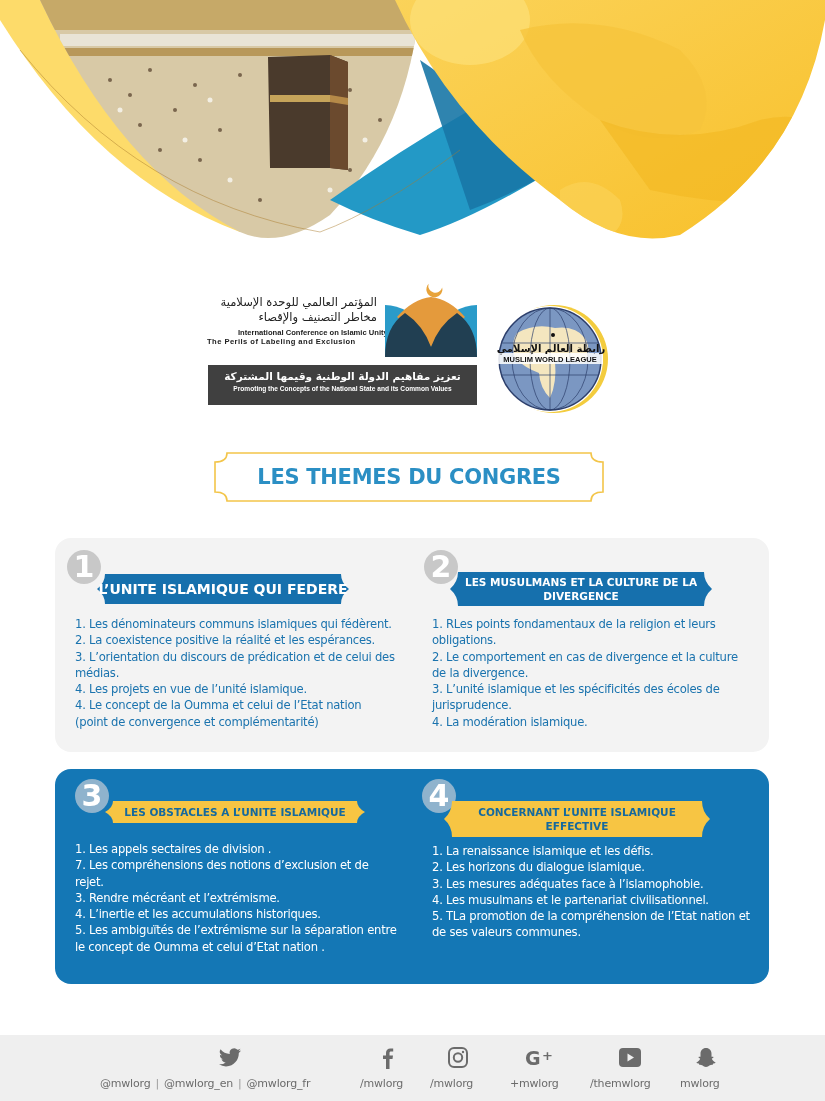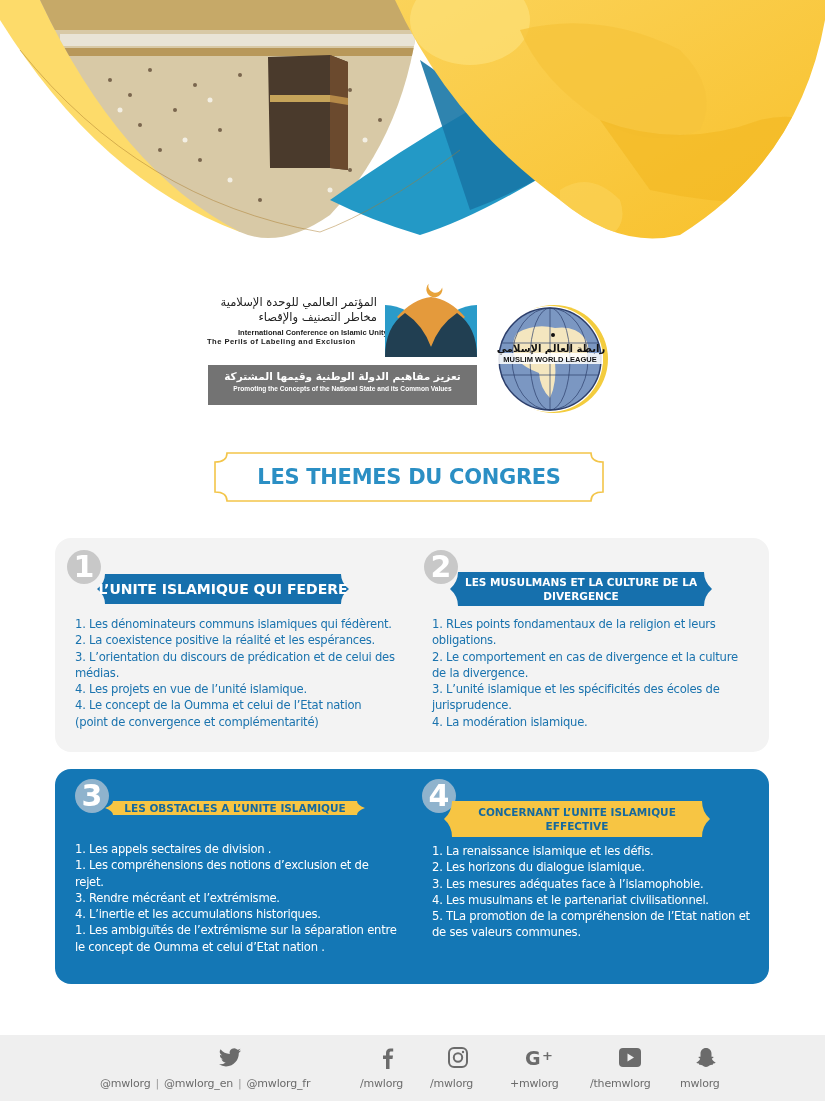--- a/index.html
+++ b/index.html
@@ -11,21 +11,21 @@
   .hero svg { position: absolute; left: 0; top: 0; }
 
   
   .logos { position: absolute; left: 195px; top: 275px; width: 420px; height: 140px; }
   .conf-text { position: absolute; left: 12px; top: 20px; width: 170px; text-align: right; }
   .conf-ar1 { font-family: "DejaVu Sans", sans-serif; font-size: 11.5px; color: #222; line-height: 15px; direction: rtl; }
   .conf-ar2 { font-family: "DejaVu Sans", sans-serif; font-size: 11.5px; color: #222; line-height: 15px; direction: rtl; }
   .conf-en1 { font-family: "Liberation Sans", sans-serif; font-size: 7.6px; font-weight: bold; color: #222; text-align: left; margin-top: 3px; white-space: nowrap; padding-left: 31px; }
   .conf-en2 { font-family: "Liberation Sans", sans-serif; font-size: 7.6px; font-weight: bold; color: #222; text-align: left; letter-spacing: 0.45px; white-space: nowrap; }
   .conf-emblem { position: absolute; left: 188px; top: 2px; width: 96px; height: 84px; }
-  .conf-banner { position: absolute; left: 13px; top: 90px; width: 269px; height: 40px; background: #737373; text-align: center; color: #fff; }
+  .conf-banner { position: absolute; left: 13px; top: 90px; width: 269px; height: 40px; background: #404040; text-align: center; color: #fff; }
   .conf-banner-ar { font-size: 10.5px; font-weight: bold; margin-top: 5px; direction: rtl; }
   .conf-banner-en { font-family: "Liberation Sans", sans-serif; font-size: 6.6px; font-weight: bold; margin-top: 3px; white-space: nowrap; }
   .mwl-logo { position: absolute; left: 300px; top: 28px; width: 114px; height: 112px; }
 
   
   .title-frame { position: absolute; left: 213px; top: 452px; width: 392px; height: 50px; }
   .title-frame svg { position: absolute; left: 0; top: 0; }
   .title-text { position: absolute; left: 0; top: 0; width: 392px; height: 50px; line-height: 50px; text-align: center;
     font-family: "DejaVu Sans", sans-serif; font-weight: bold; font-size: 21px; color: #2b8fc4; letter-spacing: -0.3px; }
 
@@ -210,32 +210,32 @@
     <li>2. Le comportement en cas de divergence et la culture de la divergence.</li>
     <li>3. L’unité islamique et les spécificités des écoles de jurisprudence.</li>
     <li>4. La modération islamique.</li>
   </ul>
 </div>
 
 <div class="panel panel-dark"></div>
 
 <div class="theme" style="left:55px; top:769px; height:215px;">
   <div class="theme-num num-dark" style="left:20px; top:10px;">3</div>
-  <div class="ribbon ribbon-yellow" style="left:50px; top:32px; width:260px; height:14px;">
+  <div class="ribbon ribbon-yellow" style="left:50px; top:32px; width:260px; height:22px;">
     <svg viewBox="0 0 260 30" preserveAspectRatio="none">
       <path d="M8 0 L252 0 Q252 9 260 15 Q252 21 252 30 L8 30 Q8 21 0 15 Q8 9 8 0 Z" fill="#f7c543"></path>
     </svg>
     <span>LES OBSTACLES A L’UNITE ISLAMIQUE</span>
   </div>
   <ul class="items items-dark" style="left:20px; top:72px; width:322px;">
     <li>1. Les appels sectaires de division .</li>
-    <li>1. Les compréhensions des notions d’exclusion et de rejet.</li>
+    <li>7. Les compréhensions des notions d’exclusion et de rejet.</li>
     <li>3. Rendre mécréant et l’extrémisme.</li>
     <li>4. L’inertie et les accumulations historiques.</li>
-    <li>1. Les ambiguïtés de l’extrémisme sur la séparation entre le concept de Oumma et celui d’Etat nation .</li>
+    <li>5. Les ambiguïtés de l’extrémisme sur la séparation entre le concept de Oumma et celui d’Etat nation .</li>
   </ul>
 </div>
 
 <div class="theme" style="left:412px; top:769px; height:215px;">
   <div class="theme-num num-dark" style="left:10px; top:10px;">4</div>
   <div class="ribbon ribbon-yellow" style="left:32px; top:32px; width:266px; height:36px; line-height:14px;">
     <svg viewBox="0 0 266 36" preserveAspectRatio="none">
       <path d="M8 0 L258 0 Q258 11 266 18 Q258 25 258 36 L8 36 Q8 25 0 18 Q8 11 8 0 Z" fill="#f7c543"></path>
     </svg>
     <span style="width:220px;">CONCERNANT L’UNITE ISLAMIQUE EFFECTIVE</span>

